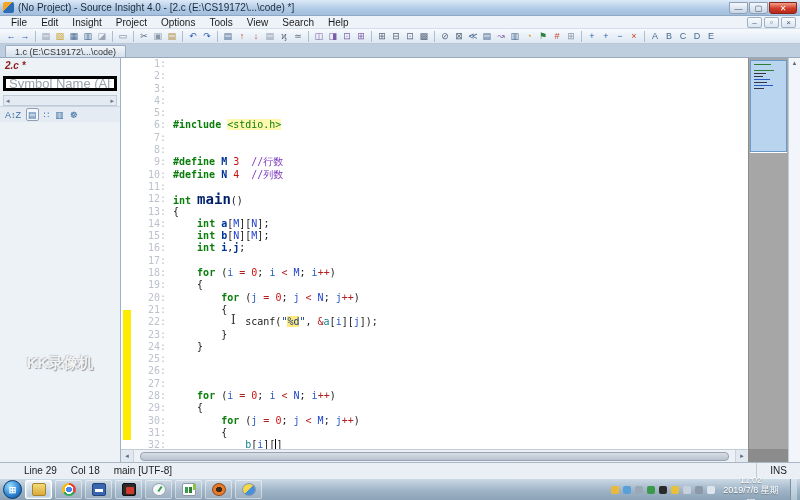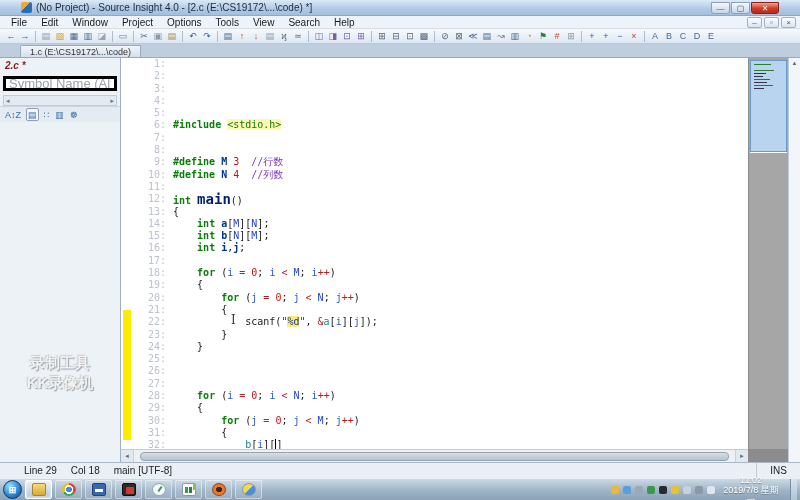--- a/index.html
+++ b/index.html
@@ -1,41 +1,41 @@
 <!DOCTYPE html>
 <html><head>
 <meta charset="utf-8">
 <style>
   *{box-sizing:border-box;margin:0;padding:0}
   html,body{width:800px;height:500px;overflow:hidden}
   body{font-family:"Liberation Sans",sans-serif;background:#8FA6BA}
   #window{width:800px;height:500px;display:flex;flex-direction:column}
 
   
-  .titlebar{height:16px;background:linear-gradient(#DCE9F7,#AFC9E5 60%,#A3BFDE);display:flex;align-items:center;padding:0 21px;border-bottom:1px solid #8FA8C4;flex:0 0 16px}
+  .titlebar{height:16px;background:linear-gradient(#DCE9F7,#AFC9E5 60%,#A3BFDE);display:flex;align-items:center;padding:0 3px;border-bottom:1px solid #8FA8C4;flex:0 0 16px}
   .app-ico{width:11px;height:11px;border-radius:2px;background:linear-gradient(135deg,#F5A623 0 45%,#2B6CB8 45%);margin-right:4px;flex:0 0 11px}
   .title-text{font-size:10px;color:#1d2b3a;white-space:nowrap;overflow:hidden}
   .winbtns{margin-left:auto;display:flex;gap:1px}
   .wbtn{width:19px;height:12px;font-size:8px;line-height:11px;text-align:center;color:#3a4a5c;background:linear-gradient(#F4F8FC,#C8D6E6);border:1px solid #8FA0B4;border-radius:0 0 3px 3px}
   .wbtn.close{width:28px;background:linear-gradient(#F2A08A,#D23A28 55%,#B42A1A);color:#fff;border-color:#8A2418}
 
   
   .menubar{height:13px;background:#EEF3F9;display:flex;align-items:center;font-size:10px;color:#1a1a1a;padding-left:4px;border-bottom:1px solid #D4DEEA;flex:0 0 13px}
   .menu-item{padding:4px 7px;line-height:13px}
   .mdibtns{margin-left:auto;display:flex;gap:2px;padding-right:4px}
   .mdibtn{width:15px;height:11px;font-size:8px;line-height:10px;text-align:center;background:linear-gradient(#FBFDFF,#D9E4F0);border:1px solid #9FB0C4;color:#44566c;border-radius:2px}
 
   
   .toolbar{height:15px;background:linear-gradient(#F6FAFD,#DDE7F2);display:flex;align-items:center;padding:0 4px;border-bottom:1px solid #B9C7D7;flex:0 0 15px}
   .tgroup{display:flex;align-items:center}
   .tsep{width:1px;height:11px;background:#AEBDCE;margin:0 3px}
   .tbtn{width:14px;height:13px;display:flex;align-items:center;justify-content:center;font-size:9px;border-radius:2px}
 
   
-  .tabbar{height:14px;background:#BFCEDF;display:flex;align-items:flex-end;padding-left:20px;flex:0 0 14px;border-bottom:1px solid #98A9BE}
+  .tabbar{height:14px;background:#BFCEDF;display:flex;align-items:flex-end;padding-left:5px;flex:0 0 14px;border-bottom:1px solid #98A9BE}
   .tab{font-size:9px;color:#333;padding:0 9px;height:12px;line-height:12px;background:linear-gradient(#F2F6FB,#D5E0EC);border:1px solid #9AABC0;border-bottom:none;border-radius:2px 2px 0 0;margin-right:2px;white-space:nowrap}
   .tab.active{background:#FFFFFF;height:14px;line-height:13px;color:#000}
   .tab .tclose{color:#777;margin-left:5px;font-size:8px}
 
   
   .main{flex:1 1 auto;display:flex;min-height:0;background:#fff}
 
   
   .sidebar{width:121px;flex:0 0 121px;background:#EDF2F7;border-right:1px solid #9FB0C4;display:flex;flex-direction:column;position:relative}
   .sb-header{font-size:10px;font-weight:bold;font-style:italic;color:#8B1A1A;padding:2px 5px 1px;flex:0 0 16px}
@@ -131,21 +131,21 @@
         <span class="wbtn">—</span>
         <span class="wbtn">▢</span>
         <span class="wbtn close">✕</span>
       </span>
   </div>
 
   <div class="menubar">
     <span id="menu-items" style="display:flex">
         <span class="menu-item">File</span>
         <span class="menu-item">Edit</span>
-        <span class="menu-item">Window</span>
+        <span class="menu-item">Insight</span>
         <span class="menu-item">Project</span>
         <span class="menu-item">Options</span>
         <span class="menu-item">Tools</span>
         <span class="menu-item">View</span>
         <span class="menu-item">Search</span>
         <span class="menu-item">Help</span>
       </span>
     <span class="mdibtns" id="mdi-btns">
         <span class="mdibtn">–</span>
         <span class="mdibtn">▫</span>
@@ -239,21 +239,20 @@
     </div>
 
   <div class="main">
 
     <div class="sidebar">
       <div class="sb-header">2.c *</div>
       <div class="sb-search">
         <input type="text" placeholder="Symbol Name (Alt+L)" style="">
       </div>
       <div class="sb-watermark">
-        <div>录制工具</div>
         <div>KK录像机</div>
       </div>
       <div class="sb-hscroll">
         <span>◂</span>
         <span>▸</span>
       </div>
       <div class="sb-iconbar" id="sb-iconbar">
           <span class="sbi">A↕Z</span>
           <span class="sbi pressed">▤</span>
           <span class="sbi">∷</span>

